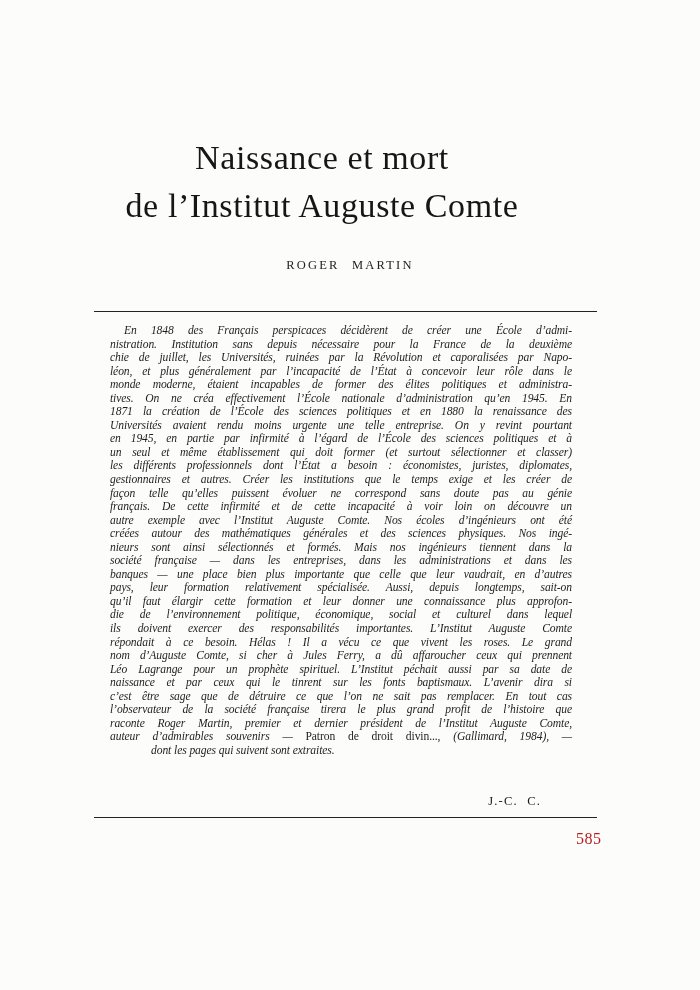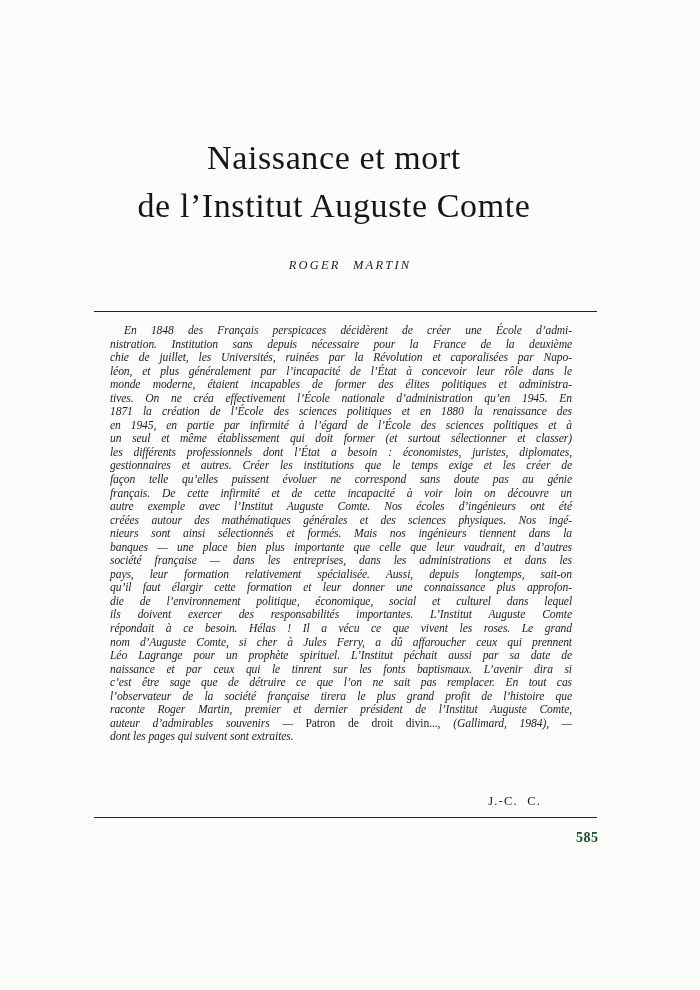--- a/index.html
+++ b/index.html
@@ -11,27 +11,25 @@
     -webkit-font-smoothing: antialiased;
   }
   .page { position: relative; width: 700px; height: 990px; overflow: hidden; }
 
   .title-block {
     position: absolute; top: 134px; left: 0; width: 644px;
     text-align: center;
     font-size: 34px; line-height: 48px;
     letter-spacing: 0.6px;
     color: #161616;
-    margin-left: 12px;
   }
 
   .byline {
     position: absolute; top: 258px; left: 0; width: 700px;
     text-align: center;
-    font-style: italic;
     font-size: 12.5px;
     letter-spacing: 2.2px;
     word-spacing: 7px;
     color: #222;
   }
 
   .rule {
     position: absolute; left: 94px; width: 503px; height: 0;
     border-top: 1.7px solid #232323;
   }
@@ -45,38 +43,37 @@
     line-height: 13.55px;
     letter-spacing: -0.1px;
     color: #1e1e1e;
   }
   .bline {
     text-align: justify;
     text-align-last: justify;
     white-space: normal;
   }
   .bline.first { text-indent: 14px; }
-  .bline.last { text-align-last: left; }
+  .bline.last { text-align-last: left; margin-left: 41px; }
   .roman { font-style: normal; }
 
   .signature {
     position: absolute; top: 794px; left: 119px; width: 422px;
     text-align: right;
     font-size: 12.5px;
     letter-spacing: 1.2px;
     word-spacing: 5px;
     color: #1a1a1a;
   }
 
   .page-number {
     position: absolute; top: 830px; left: 576px;
-    font-size: 14px;
+    font-size: 16px;
     letter-spacing: 0.5px;
-    color: #14532d;
-    font-weight: bold;
+    color: #b91c1c;
   }
 </style>
 </head>
 <body>
 
 <div class="page">
 
   <div class="title-block">
     <div>Naissance et mort</div>
     <div>de l’Institut Auguste Comte</div>
@@ -87,31 +84,32 @@
   <div class="rule rule-top"></div>
 
   <div class="body-block">
     <div class="bline first">En 1848 des Français perspicaces décidèrent de créer une École d’admi-</div>
     <div class="bline">nistration. Institution sans depuis nécessaire pour la France de la deuxième</div>
     <div class="bline">chie de juillet, les Universités, ruinées par la Révolution et caporalisées par Napo-</div>
     <div class="bline">léon, et plus généralement par l’incapacité de l’État à concevoir leur rôle dans le</div>
     <div class="bline">monde moderne, étaient incapables de former des élites politiques et administra-</div>
     <div class="bline">tives. On ne créa effectivement l’École nationale d’administration qu’en 1945. En</div>
     <div class="bline">1871 la création de l’École des sciences politiques et en 1880 la renaissance des</div>
+    <div class="bline">Universités avaient rendu moins urgente une telle entreprise. On y revint pourtant</div>
     <div class="bline">en 1945, en partie par infirmité à l’égard de l’École des sciences politiques et à</div>
     <div class="bline">un seul et même établissement qui doit former (et surtout sélectionner et classer)</div>
     <div class="bline">les différents professionnels dont l’État a besoin : économistes, juristes, diplomates,</div>
     <div class="bline">gestionnaires et autres. Créer les institutions que le temps exige et les créer de</div>
     <div class="bline">façon telle qu’elles puissent évoluer ne correspond sans doute pas au génie</div>
     <div class="bline">français. De cette infirmité et de cette incapacité à voir loin on découvre un</div>
     <div class="bline">autre exemple avec l’Institut Auguste Comte. Nos écoles d’ingénieurs ont été</div>
     <div class="bline">créées autour des mathématiques générales et des sciences physiques. Nos ingé-</div>
     <div class="bline">nieurs sont ainsi sélectionnés et formés. Mais nos ingénieurs tiennent dans la</div>
+    <div class="bline">société française — dans les entreprises, dans les administrations et dans les</div>
     <div class="bline">banques — une place bien plus importante que celle que leur vaudrait, en d’autres</div>
-    <div class="bline">société française — dans les entreprises, dans les administrations et dans les</div>
     <div class="bline">pays, leur formation relativement spécialisée. Aussi, depuis longtemps, sait-on</div>
     <div class="bline">qu’il faut élargir cette formation et leur donner une connaissance plus approfon-</div>
     <div class="bline">die de l’environnement politique, économique, social et culturel dans lequel</div>
     <div class="bline">ils doivent exercer des responsabilités importantes. L’Institut Auguste Comte</div>
     <div class="bline">répondait à ce besoin. Hélas ! Il a vécu ce que vivent les roses. Le grand</div>
     <div class="bline">nom d’Auguste Comte, si cher à Jules Ferry, a dû affaroucher ceux qui prennent</div>
     <div class="bline">Léo Lagrange pour un prophète spirituel. L’Institut péchait aussi par sa date de</div>
     <div class="bline">naissance et par ceux qui le tinrent sur les fonts baptismaux. L’avenir dira si</div>
     <div class="bline">c’est être sage que de détruire ce que l’on ne sait pas remplacer. En tout cas</div>
     <div class="bline">l’observateur de la société française tirera le plus grand profit de l’histoire que</div>

